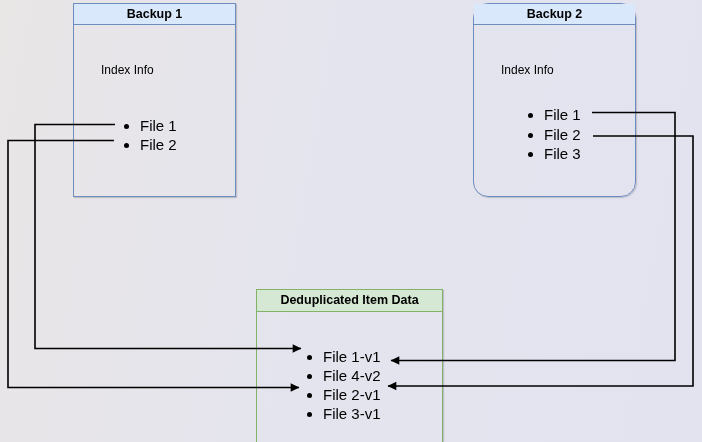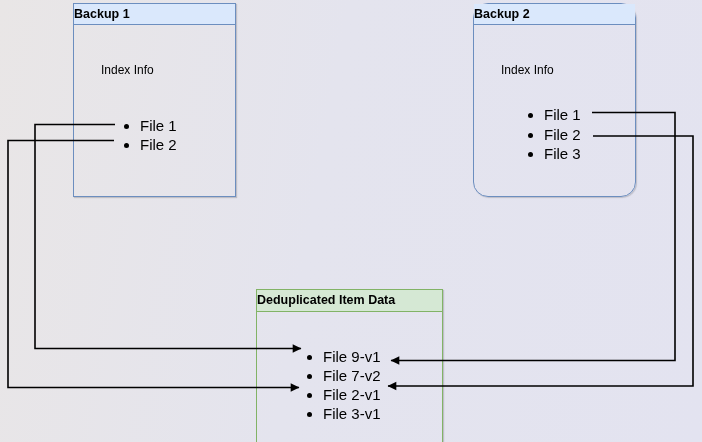--- a/index.html
+++ b/index.html
@@ -33,21 +33,21 @@
   .node.dedup {
     left: 256px;
     top: 289px;
     width: 187px;
     height: 158px;
     border-color: var(--dedup-border, #82b366);
   }
   .node-header {
     height: 20px;
     line-height: 20px;
-    text-align: left;
+    text-align: center;
     font-weight: bold;
     font-size: 12.5px;
     border-bottom: 1px solid var(--backup-border, #6c8ebf);
     background: var(--backup-header-fill, #dae8fc);
   }
   .node.dedup .node-header {
     height: 21px;
     line-height: 21px;
     border-bottom-color: var(--dedup-border, #82b366);
     background: var(--dedup-header-fill, #d5e8d4);
@@ -119,20 +119,20 @@
     <ul class="file-list">
         <li>File 1</li>
         <li>File 2</li>
         <li>File 3</li>
       </ul>
   </section>
 
   <section class="node dedup">
     <header class="node-header">Deduplicated Item Data</header>
     <ul class="file-list">
-        <li>File 9-v1</li>
-        <li>File 7-v2</li>
+        <li>File 1-v1</li>
+        <li>File 4-v2</li>
         <li>File 2-v1</li>
         <li>File 3-v1</li>
       </ul>
   </section>
 
 </div>
 
 </body></html>

